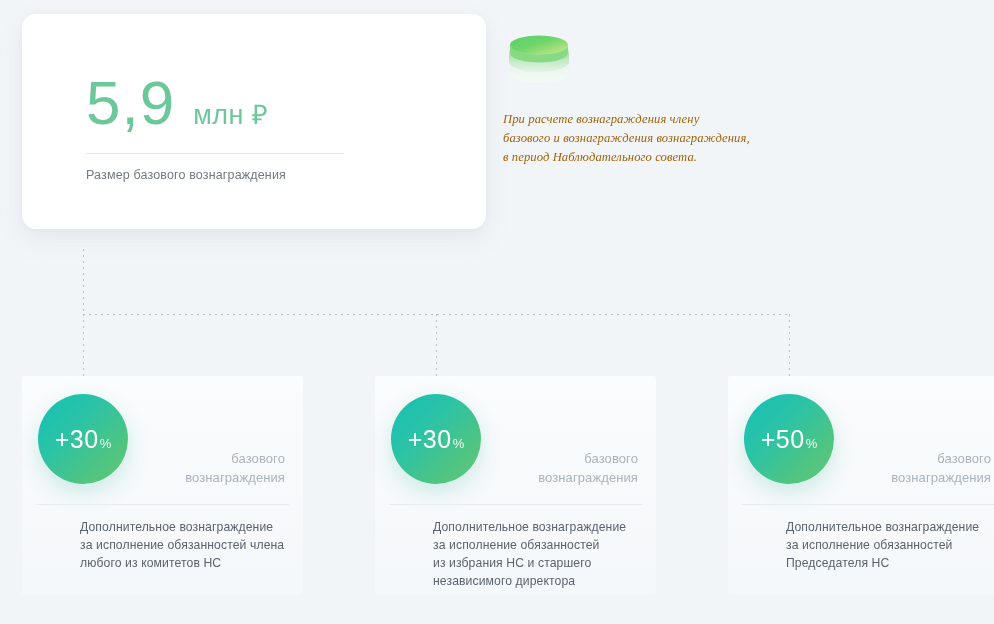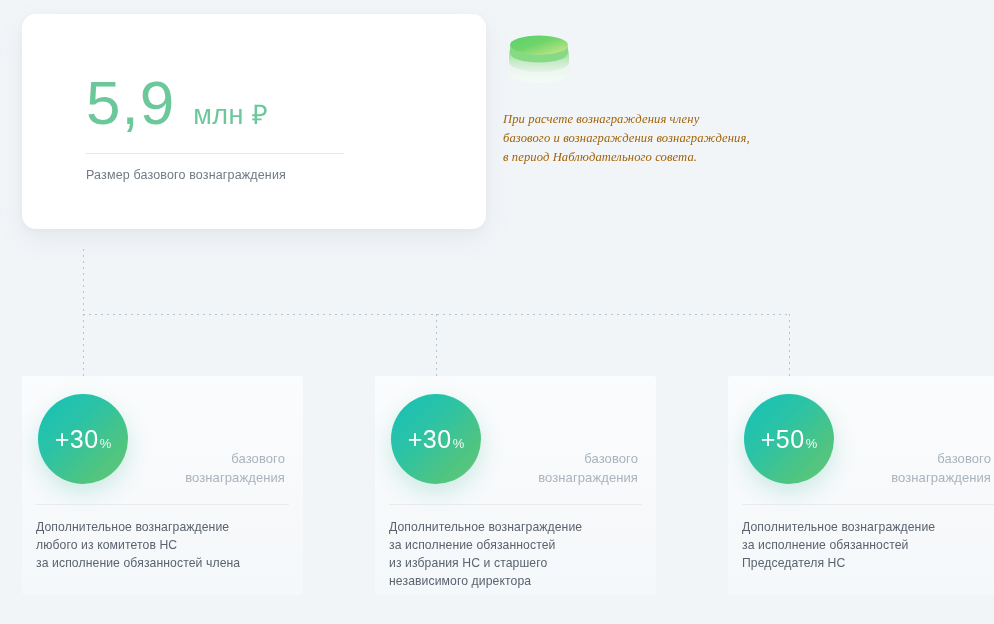--- a/index.html
+++ b/index.html
@@ -179,21 +179,21 @@
   .card-desc {
     position: absolute;
     left: 14px;
     right: 10px;
     top: 142px;
     font-size: 12.2px;
     line-height: 1.48;
     color: #5a636e;
     letter-spacing: 0.1px;
   }
-  .card-desc span { display: block; }
+  .card-desc span { display: block; margin-left: 44px; }
 </style>
 </head>
 <body>
 
 <div class="stage">
 
   <div class="hero-card">
     <div class="hero-inner">
       <div class="hero-value">
         <span class="hero-number">5,9</span>
@@ -250,22 +250,22 @@
         <span class="bubble-pct">%</span>
       </div>
     </div>
     <div class="base-label">
       <span>базового</span>
       <span>вознаграждения</span>
     </div>
     <div class="card-rule"></div>
     <div class="card-desc">
       <span>Дополнительное вознаграждение</span>
+      <span>за исполнение обязанностей члена</span>
       <span>любого из комитетов НС</span>
-      <span>за исполнение обязанностей члена</span>
     </div>
   </div>
 
   <div class="pct-card c2">
     <div class="bubble">
       <div class="bubble-label">
         <span class="bubble-num">+30</span>
         <span class="bubble-pct">%</span>
       </div>
     </div>

